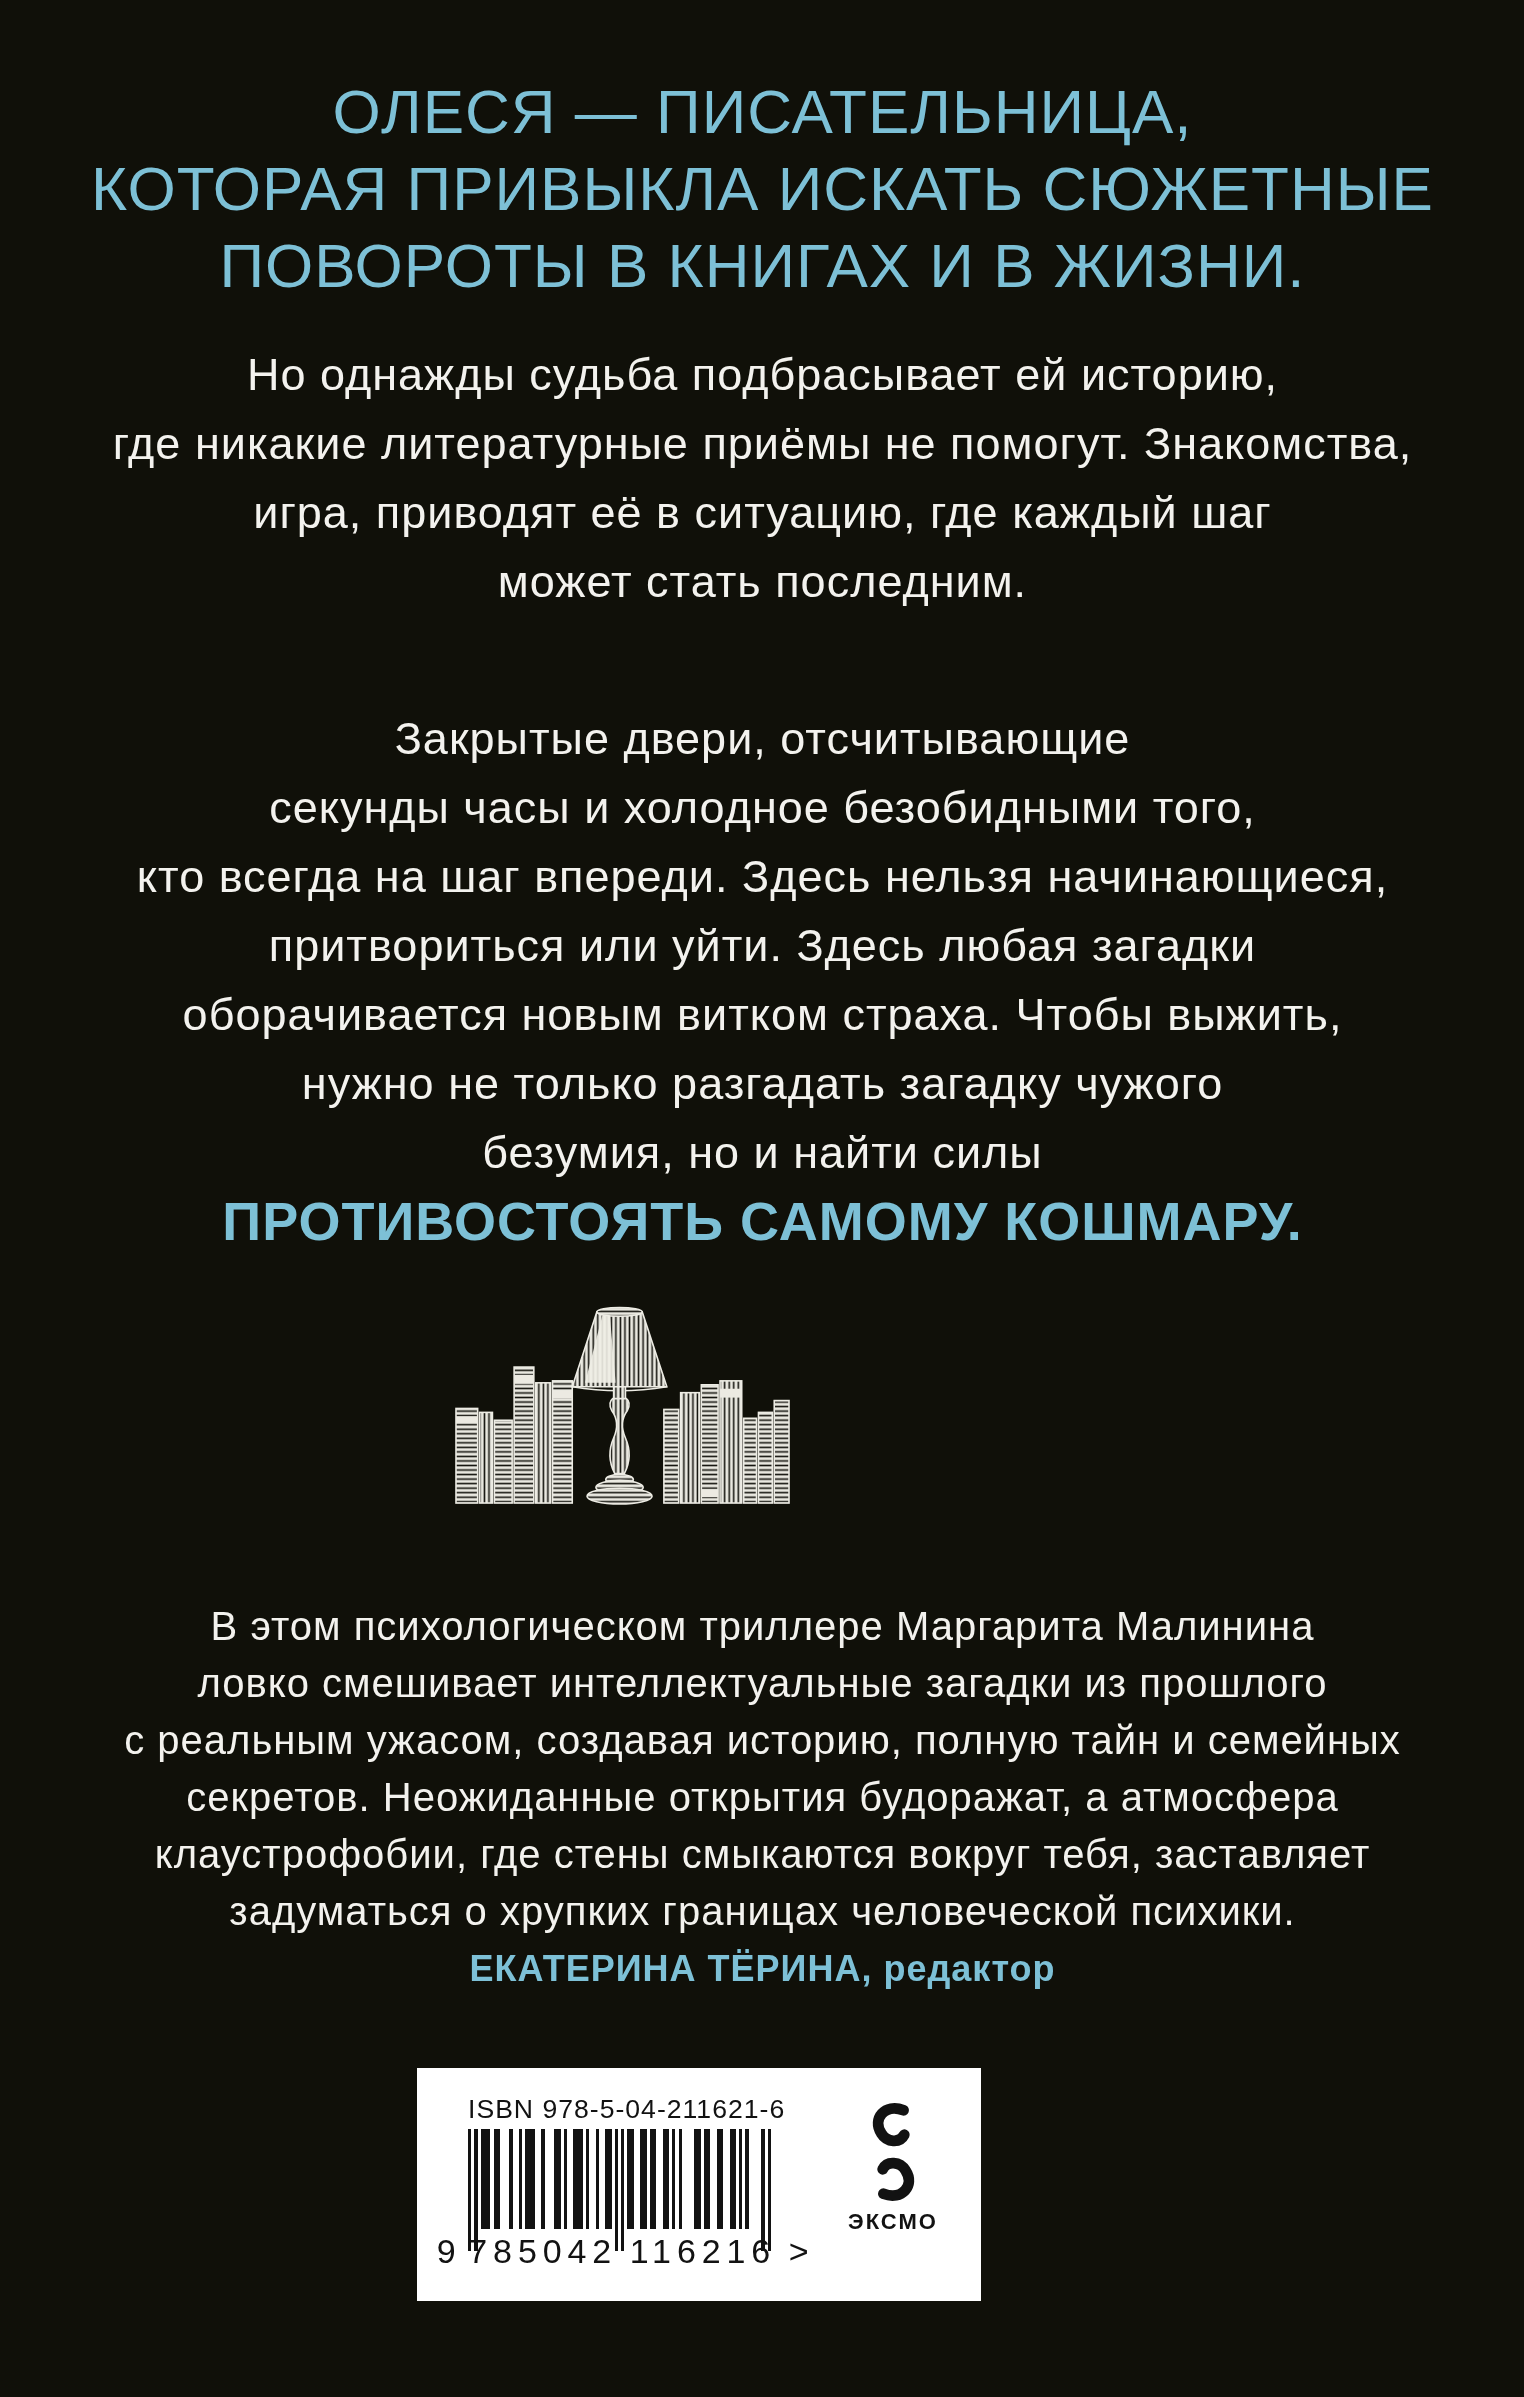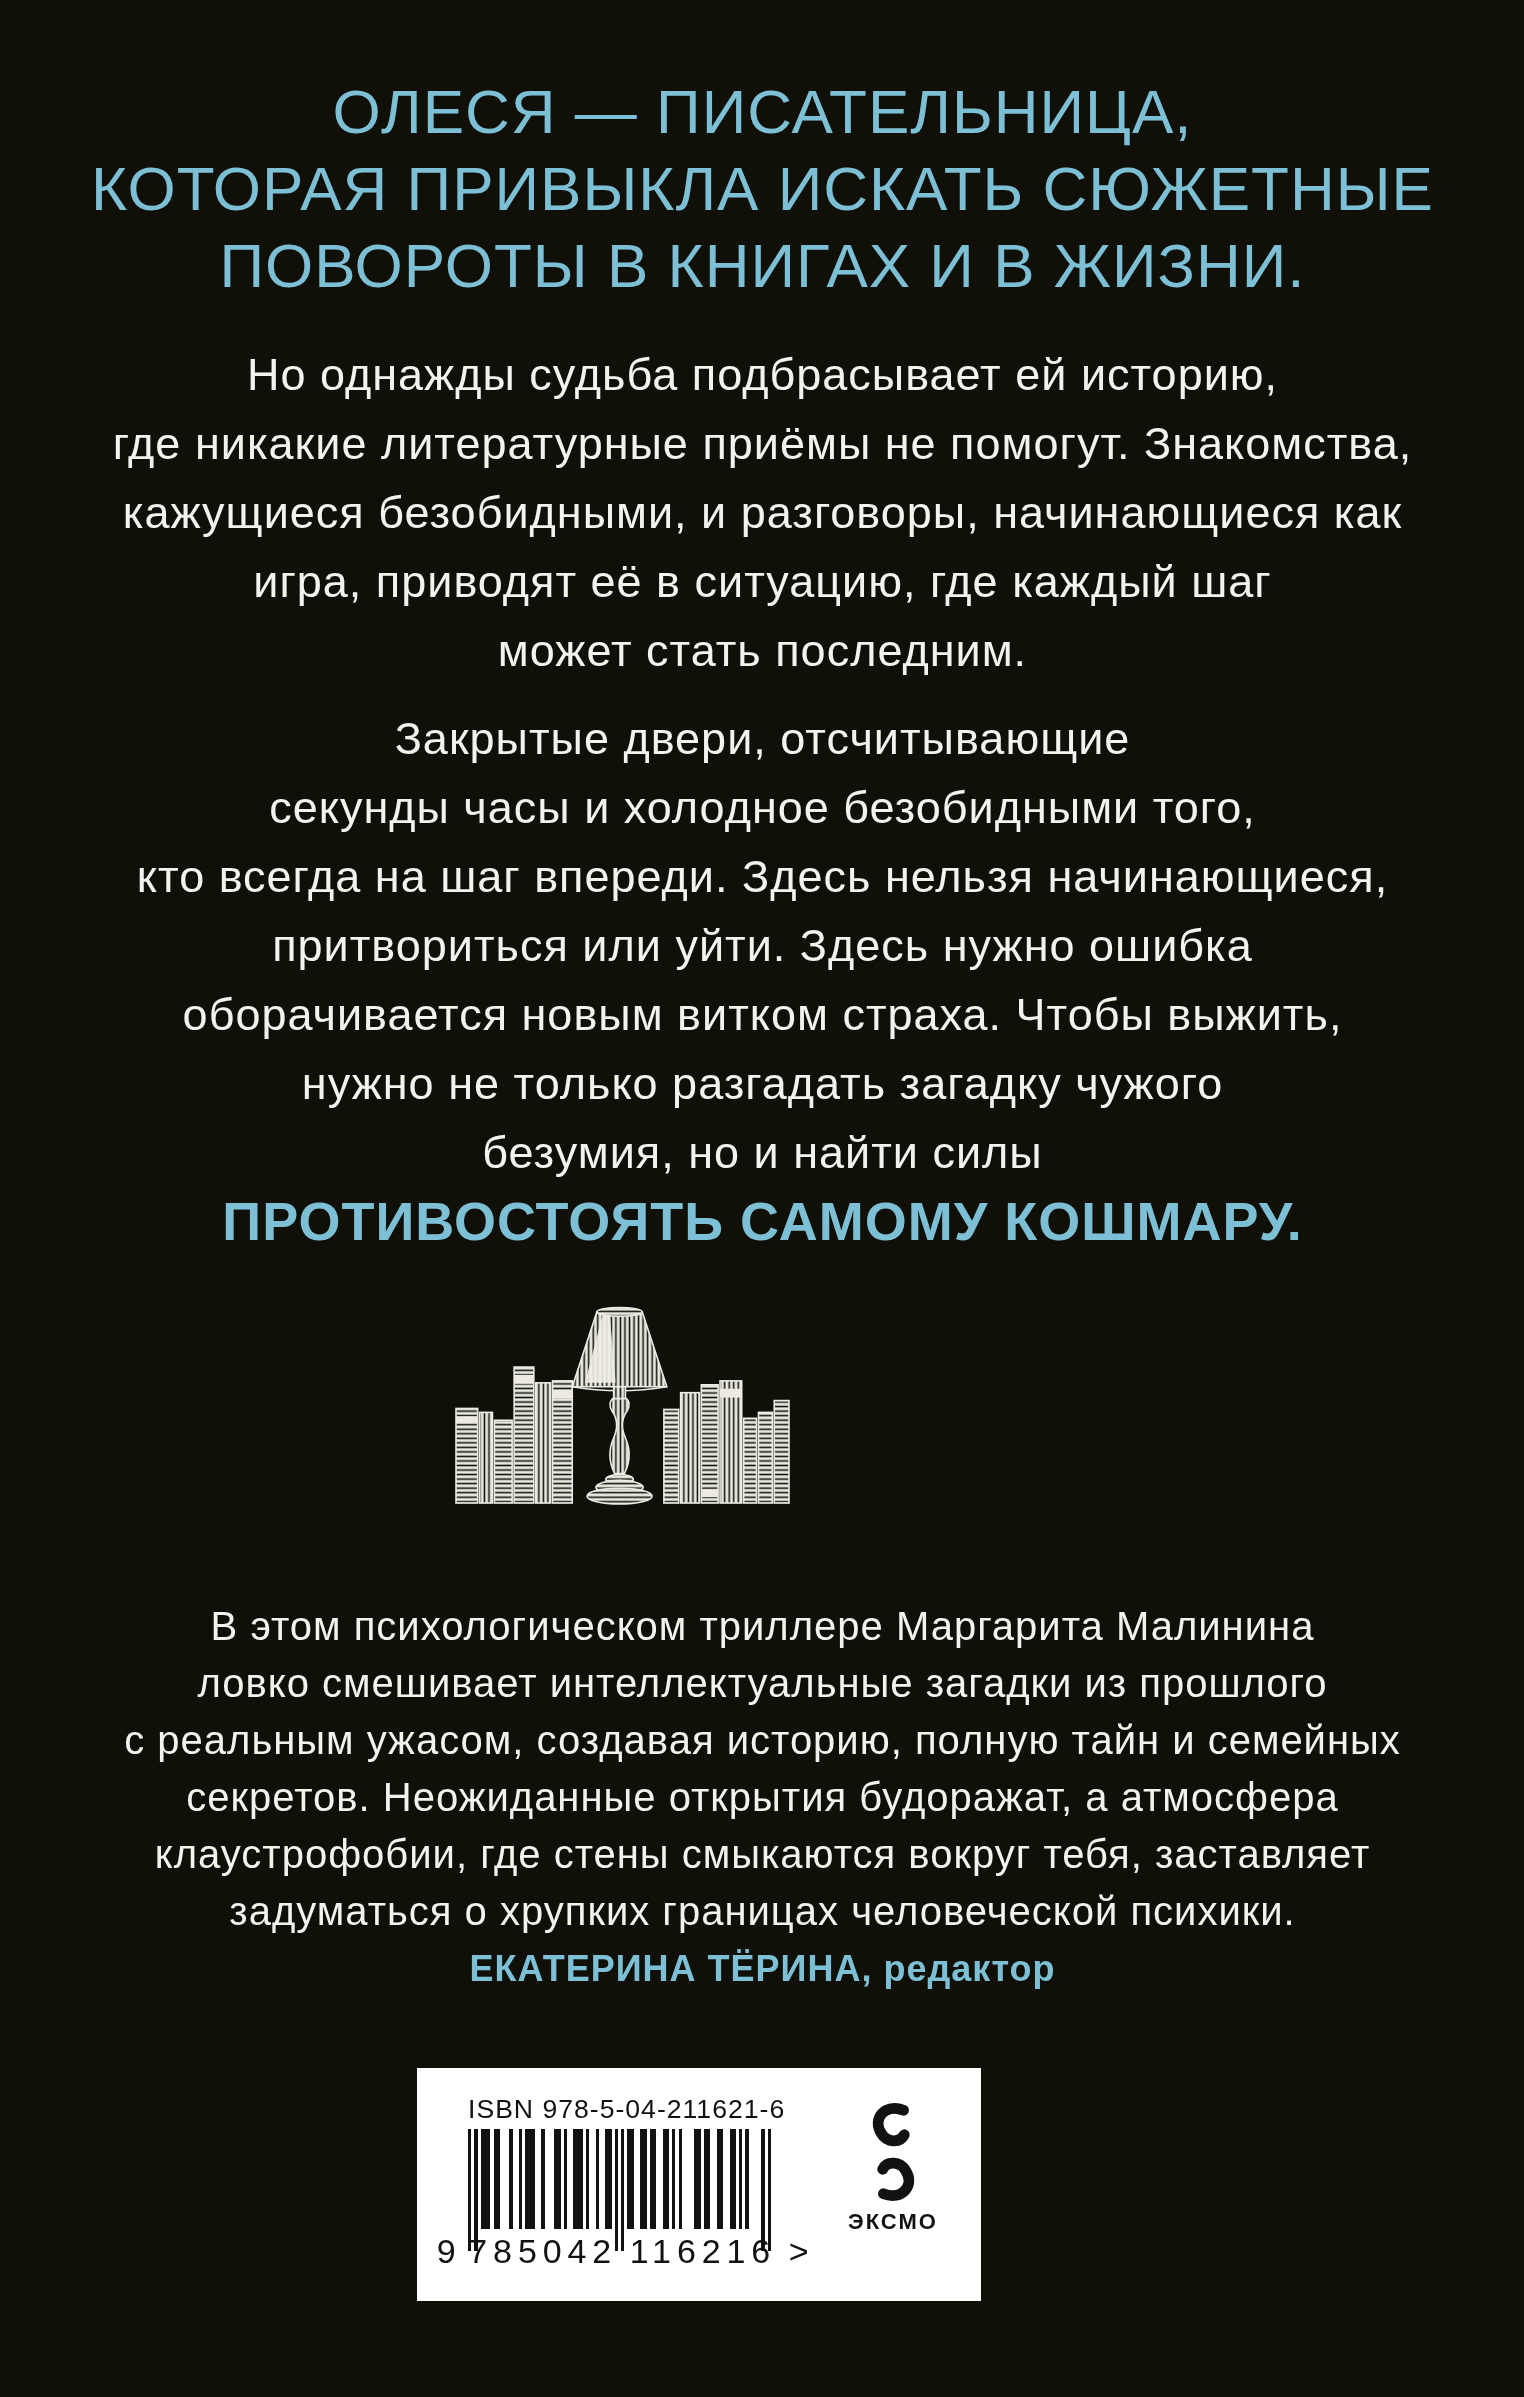--- a/index.html
+++ b/index.html
@@ -81,31 +81,30 @@
 
   <div class="heading accent">
       <div>ОЛЕСЯ — ПИСАТЕЛЬНИЦА,</div>
       <div>КОТОРАЯ ПРИВЫКЛА ИСКАТЬ СЮЖЕТНЫЕ</div>
       <div>ПОВОРОТЫ В КНИГАХ И В ЖИЗНИ.</div>
     </div>
 
   <div class="para p1">
       <div>Но однажды судьба подбрасывает ей историю,</div>
       <div>где никакие литературные приёмы не помогут. Знакомства,</div>
-      <div>кажущиеся безобидными, и разговоры, начинающиеся как</div>
       <div>игра, приводят её в ситуацию, где каждый шаг</div>
       <div>может стать последним.</div>
     </div>
 
   <div class="para p2">
     <div>
         <div>Закрытые двери, отсчитывающие</div>
         <div>секунды часы и холодное безобидными того,</div>
         <div>кто всегда на шаг впереди. Здесь нельзя начинающиеся,</div>
-        <div>притвориться или уйти. Здесь нужно ошибка</div>
+        <div>притвориться или уйти. Здесь любая загадки</div>
         <div>оборачивается новым витком страха. Чтобы выжить,</div>
         <div>нужно не только разгадать загадку чужого</div>
         <div>безумия, но и найти силы</div>
       </div>
     <div class="accent accent-line">ПРОТИВОСТОЯТЬ САМОМУ КОШМАРУ.</div>
   </div>
 
   <svg class="illustration" viewBox="0 0 340 212" preserveAspectRatio="xMidYMid meet" aria-hidden="true">
     <defs>
       <pattern id="ph" width="4" height="4.6" patternUnits="userSpaceOnUse">

